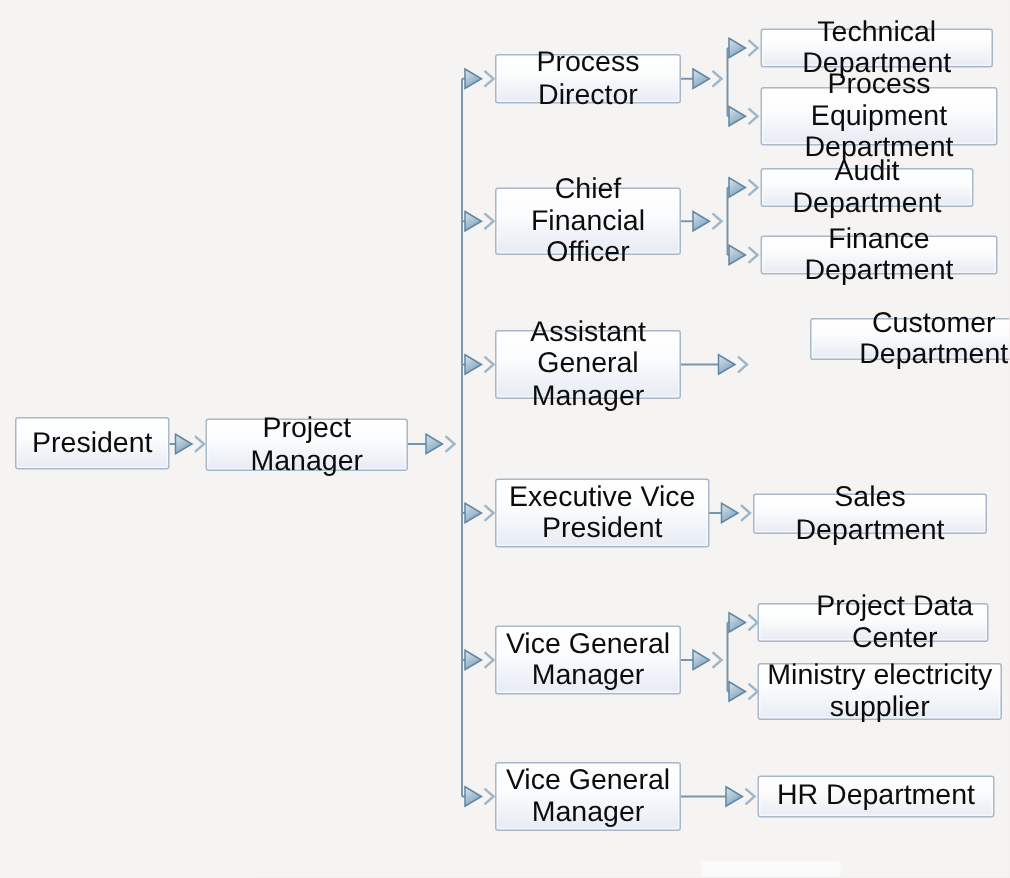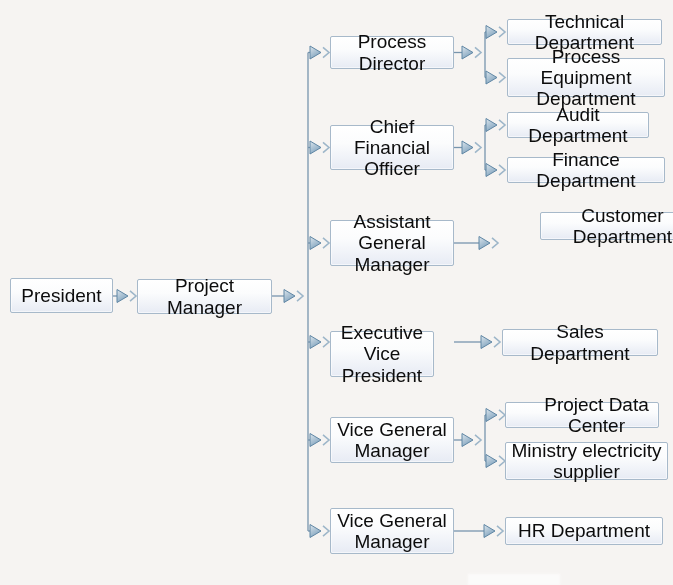--- a/index.html
+++ b/index.html
@@ -120,21 +120,21 @@
     <use href="#arrow-glyph" x="503" y="531"></use>
   </svg>
 
   <div class="node" style="left:10px; top:278px; width:103px; height:35px;">President</div>
 
   <div class="node" style="left:137px; top:279px; width:135px; height:35px;">Project Manager</div>
 
   <div class="node" style="left:330px; top:36px; width:124px; height:33px;">Process Director</div>
   <div class="node" style="left:330px; top:125px; width:124px; height:45px;">Chief Financial Officer</div>
   <div class="node" style="left:330px; top:220px; width:124px; height:46px;">Assistant General Manager</div>
-  <div class="node" style="left:330px; top:331px; width:104px; height:46px;">Executive Vice President</div>
+  <div class="node" style="left:330px; top:319px; width:143px; height:46px;">Executive Vice President</div>
   <div class="node" style="left:330px; top:417px; width:124px; height:46px;">Vice General Manager</div>
   <div class="node" style="left:330px; top:508px; width:124px; height:46px;">Vice General Manager</div>
 
   <div class="node" style="left:507px; top:19px; width:155px; height:26px;">Technical Department</div>
   <div class="node" style="left:507px; top:58px; width:158px; height:39px;">Process Equipment Department</div>
   <div class="node" style="left:507px; top:112px; width:142px; height:26px;">Audit Department</div>
   <div class="node" style="left:507px; top:157px; width:158px; height:26px;">Finance Department</div>
   <div class="node" style="left:500px; top:212px; width:165px; height:28px;margin-left:40px;">Customer Department</div>
   <div class="node" style="left:502px; top:329px; width:156px; height:27px;">Sales Department</div>
   <div class="node" style="left:505px; top:402px; width:154px; height:26px;padding-left:32px;">Project Data Center</div>

